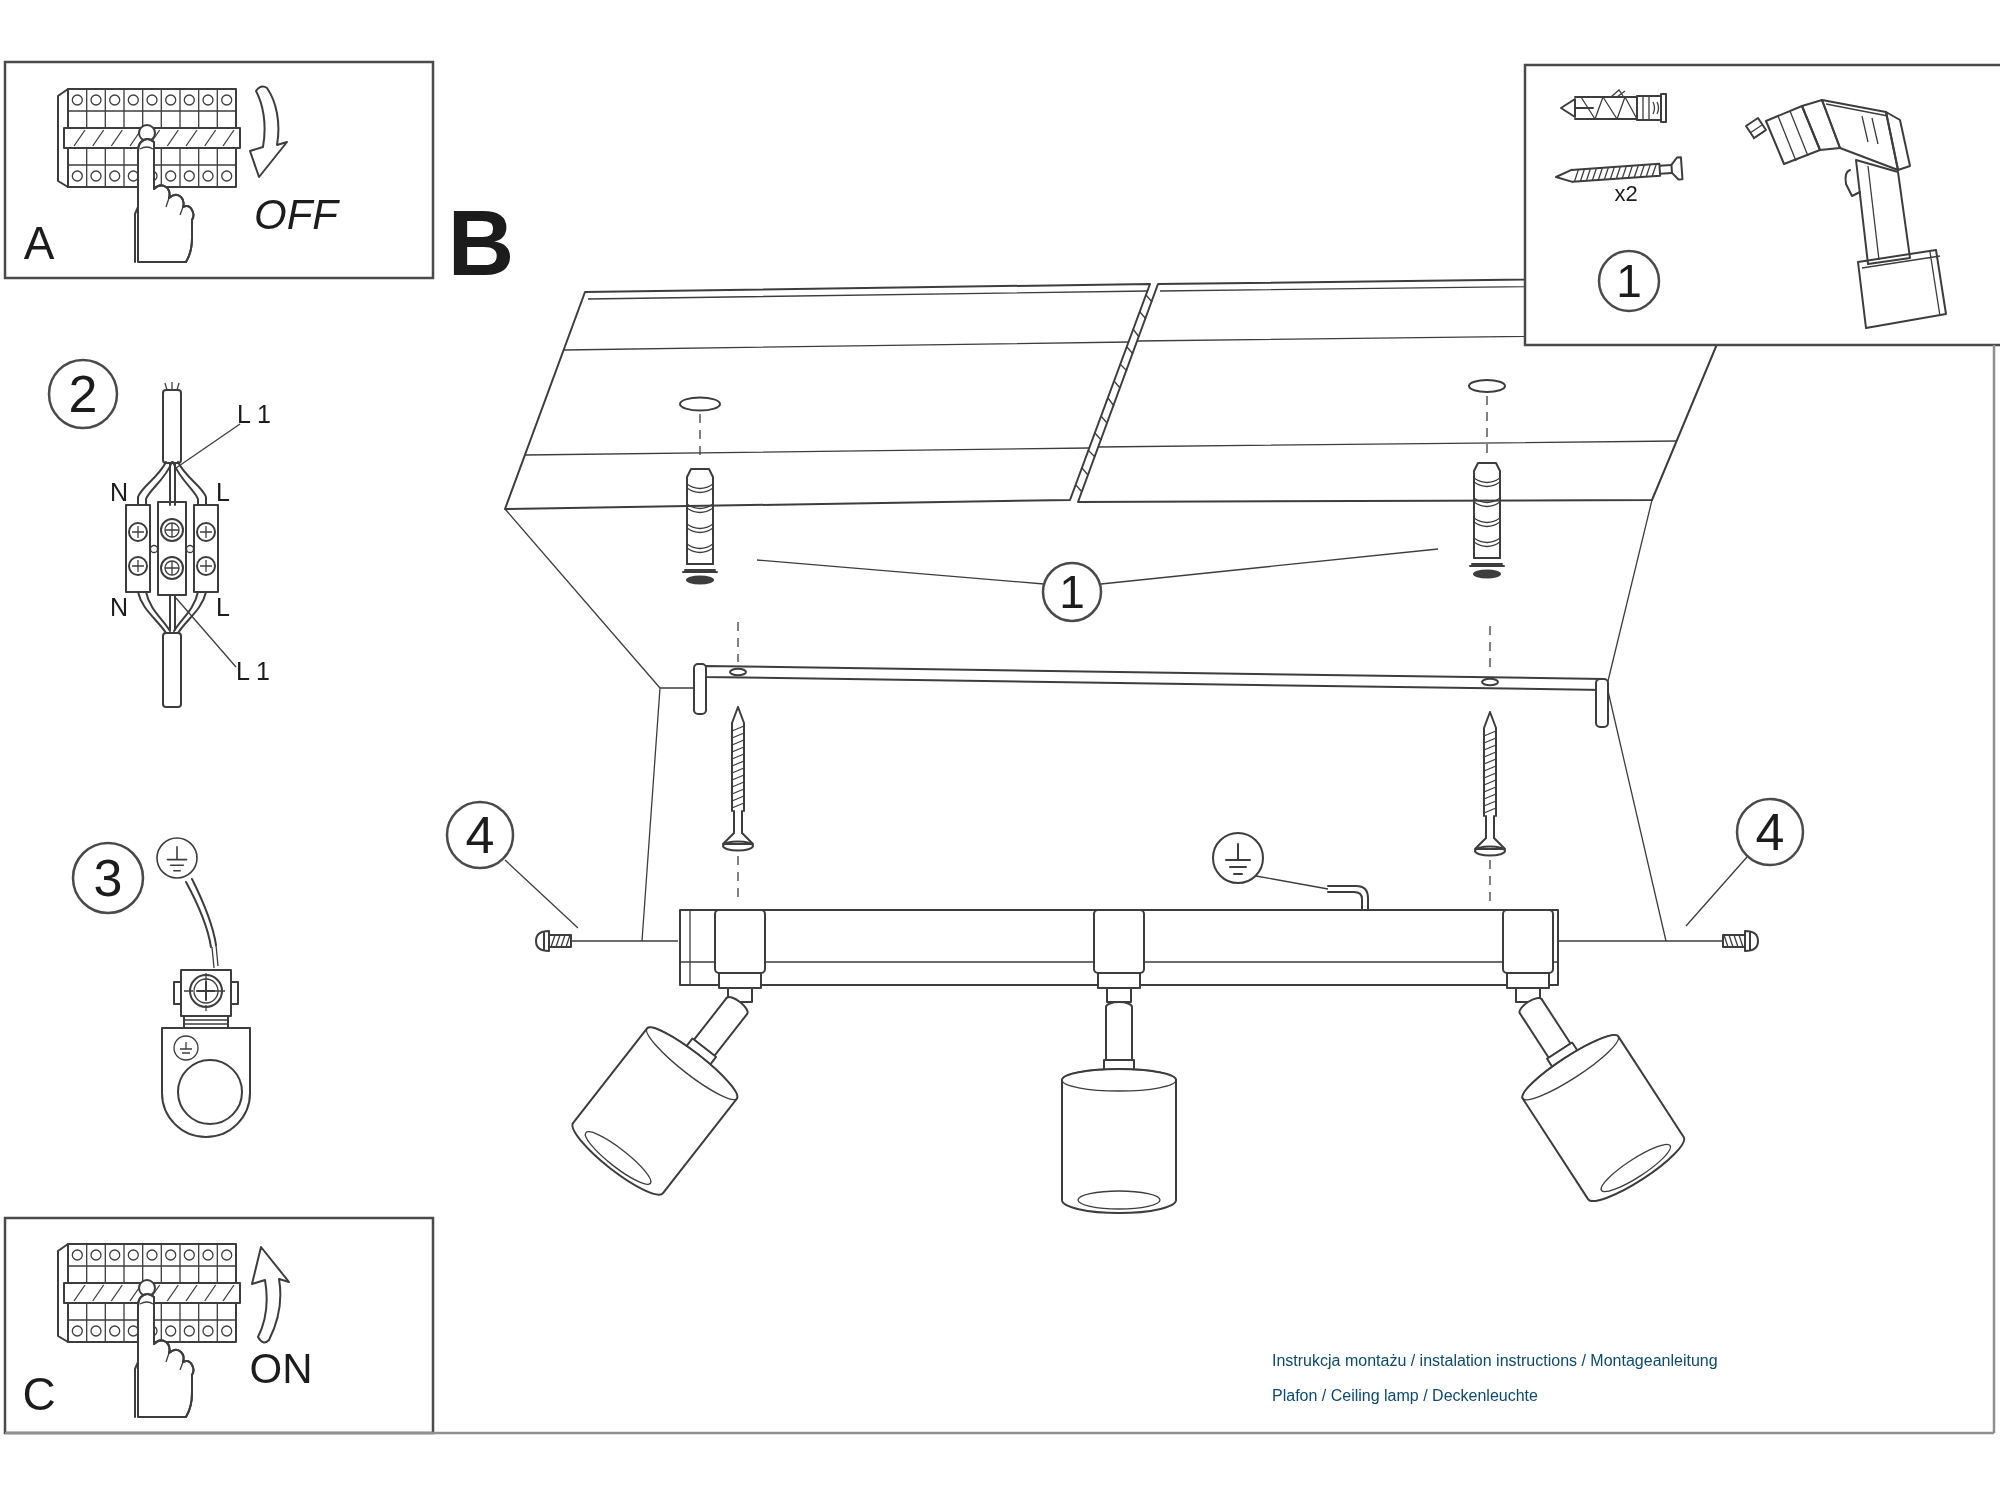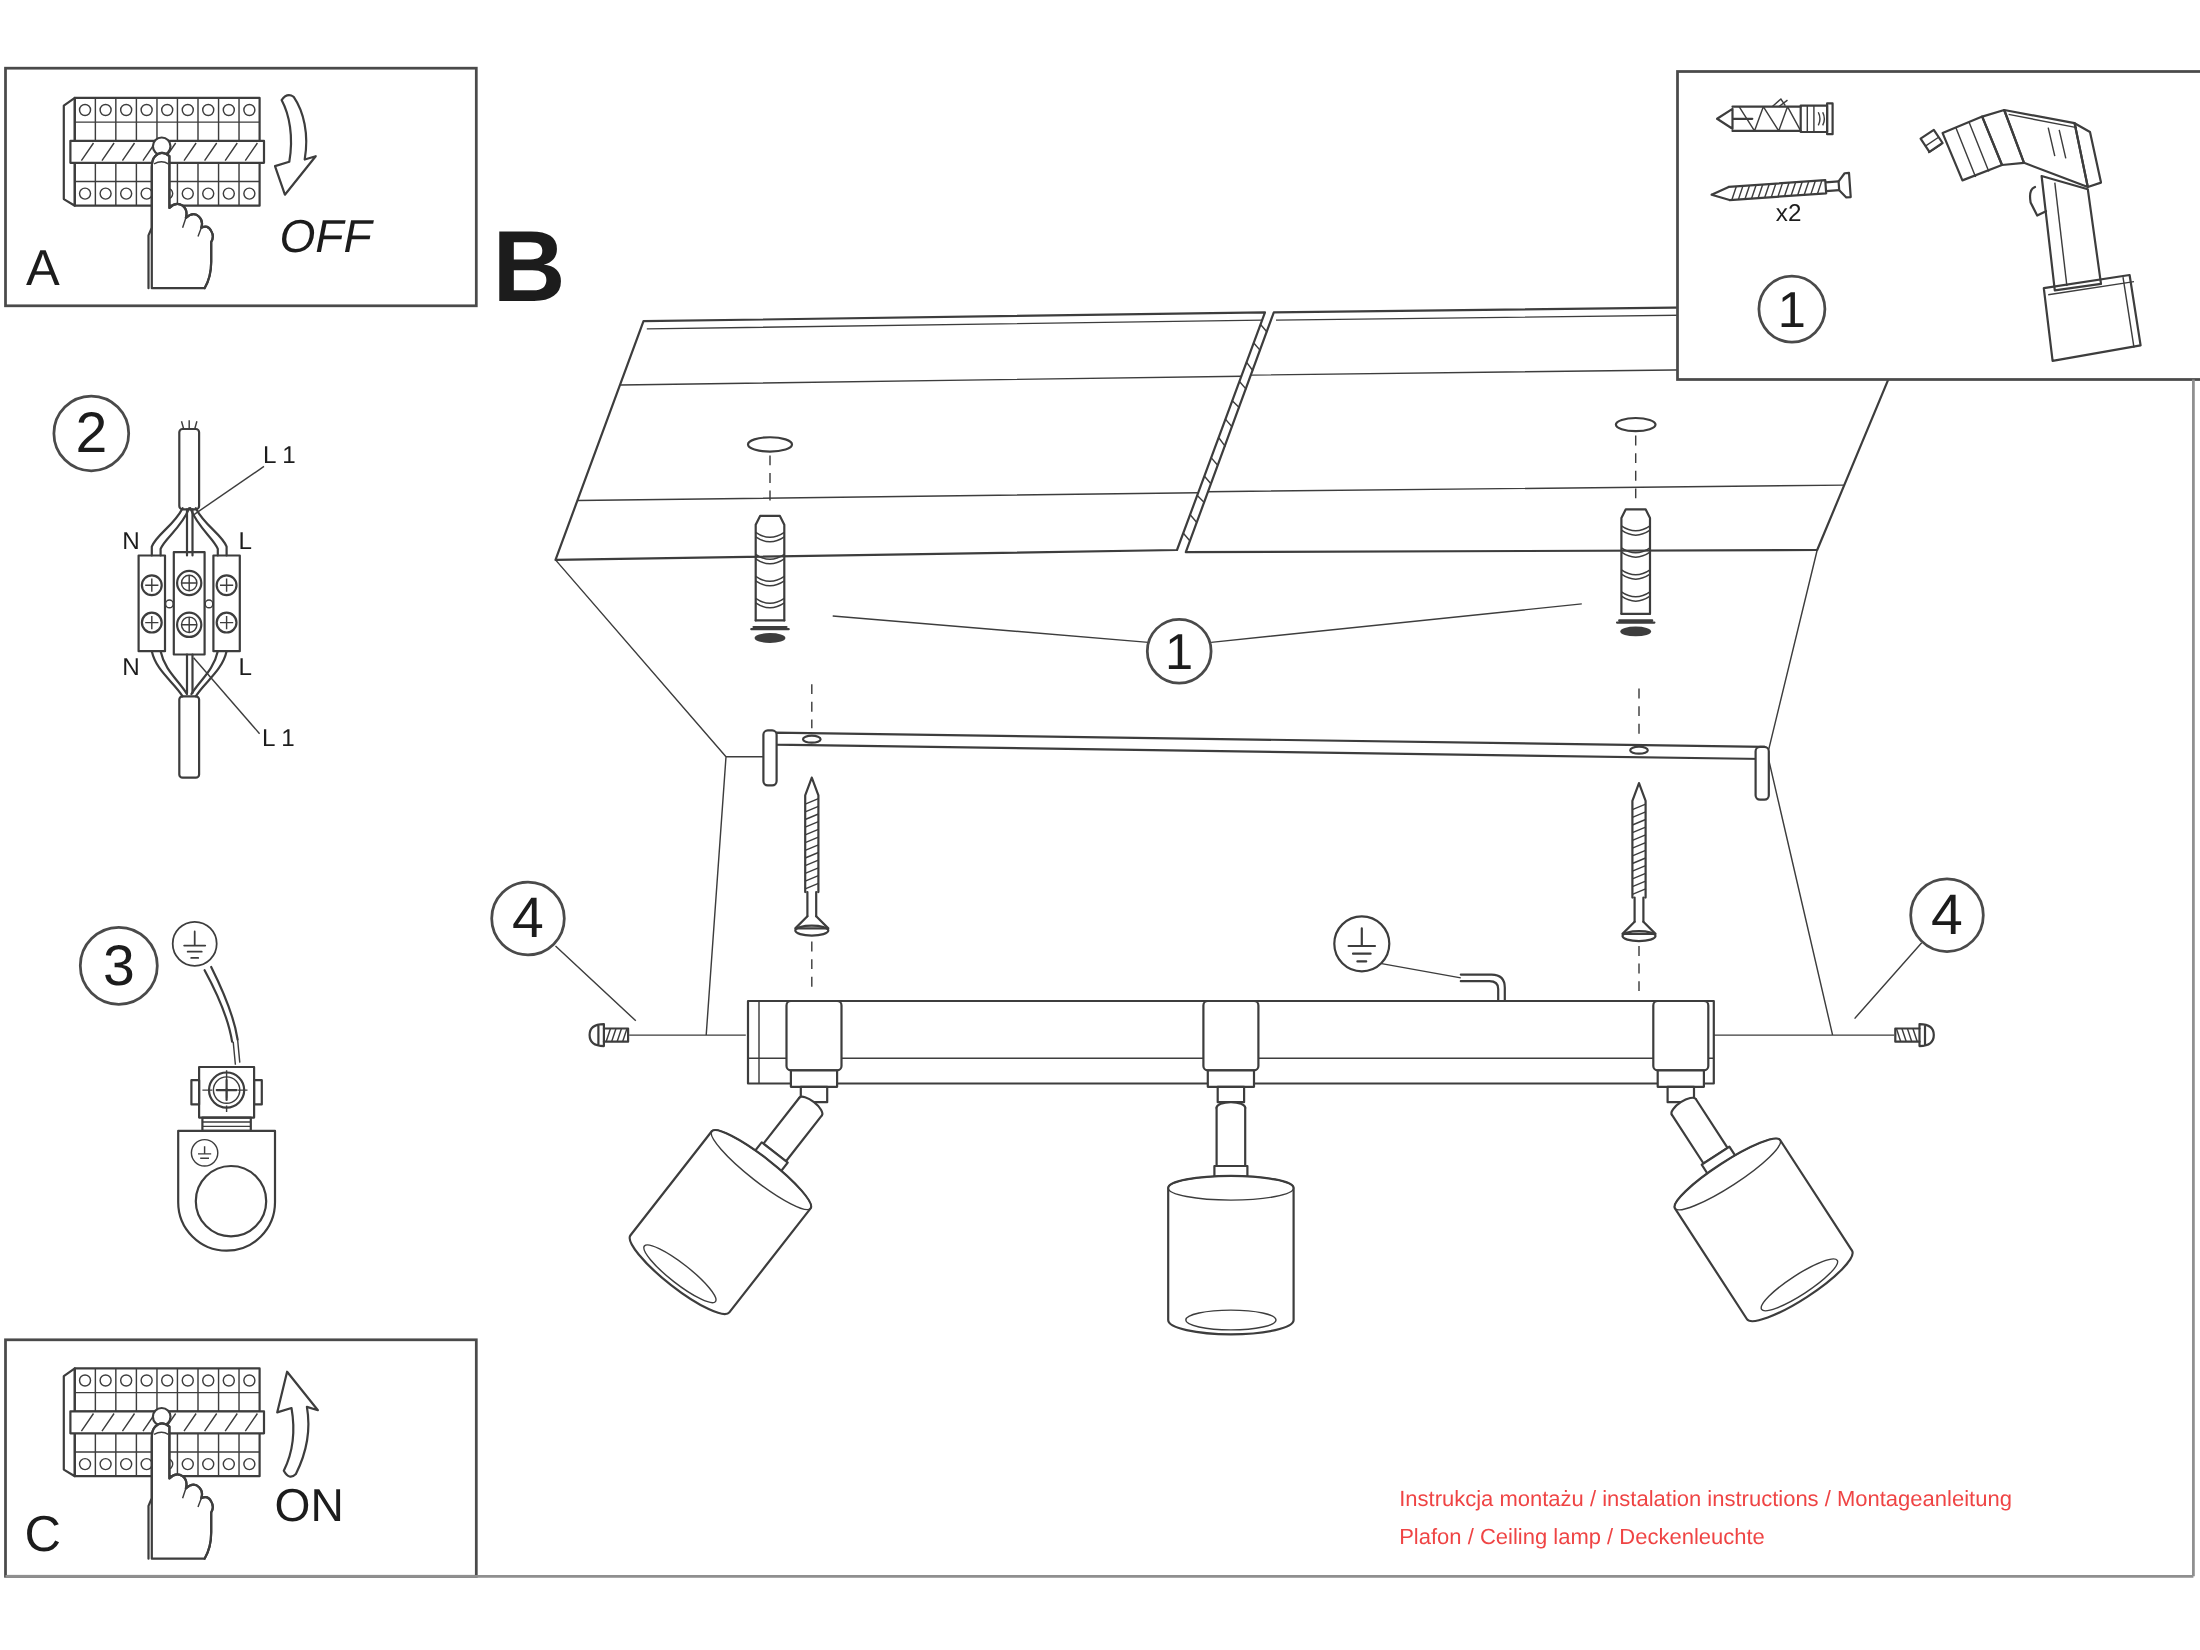--- a/index.html
+++ b/index.html
@@ -12,23 +12,23 @@
   svg .dark{fill:#3d3d3d;stroke:none;}
   svg .box{stroke:#4a4a4a;stroke-width:2.5;fill:#ffffff;}
   svg .pb{stroke:#8f8f8f;stroke-width:2.5;fill:none;}
   svg .dash{stroke:#3d3d3d;stroke-width:1.3;fill:none;stroke-dasharray:9 7;}
   .lbl{position:absolute;color:#1c1c1c;transform:translate(-50%,-50%);white-space:nowrap;}
   .big{font-size:46px;}
   .huge{font-size:92px;font-weight:bold;}
   .onoff{font-size:42px;}
   .num{font-size:52px;}
   .numsm{font-size:46px;}
-  .wire{font-size:22px;}
+  .wire{font-size:25px;}
   .qty{font-size:22px;margin-top:48px;}
-  .foot{position:absolute;color:#ef4444;font-size:20px;transform:none;white-space:nowrap;}
+  .foot{position:absolute;color:#0c4a6e;font-size:16px;transform:none;white-space:nowrap;}
 </style>
 </head>
 <body>
 
 <div class="canvas">
 <svg width="2000" height="1500" viewBox="0 0 2000 1500">
   <defs>
     <g id="earthSym">
       <circle class="ln" cx="0" cy="0" r="25"></circle>
       <path class="ln" d="M0,-14 L0,2 M-12,2 L12,2 M-8,9 L8,9 M-4,16 L4,16"></path>

